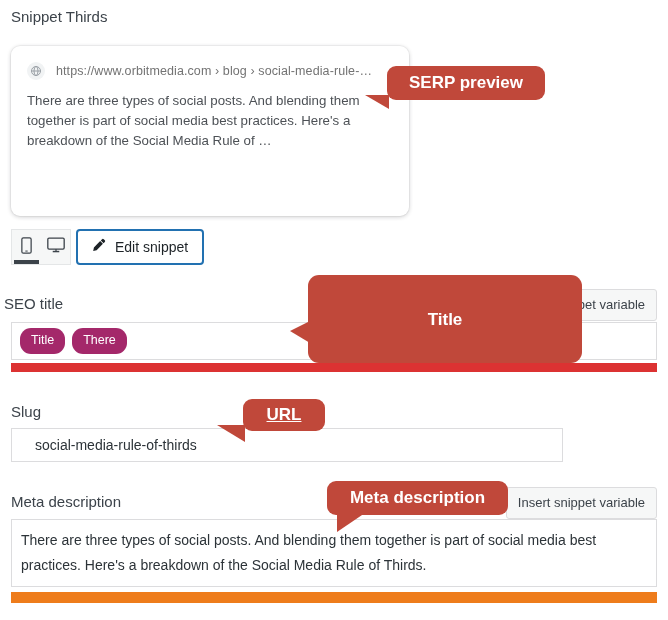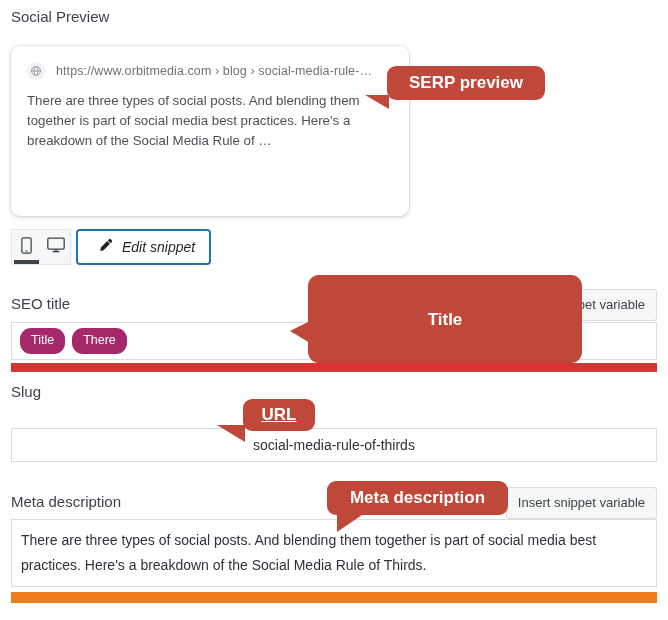--- a/index.html
+++ b/index.html
@@ -118,28 +118,27 @@
 
   #edit-snippet-button {
     position: absolute;
     left: 76px;
     top: 229px;
     height: 36px;
     box-sizing: border-box;
     display: flex;
     align-items: center;
     gap: 9px;
-    padding: 0 14px 0 20px;
+    padding: 0 14px 0 13px;
     background: #ffffff;
     border: 2px solid #2271b1;
     border-radius: 4px;
     color: #1d2327;
     font-size: 14px;
     cursor: pointer;
-    font-style: italic;
   }
 
   
   .field-label {
     position: absolute;
     font-size: 15px;
     color: #3c434a;
   }
 
   .text-input {
@@ -160,21 +159,21 @@
     border: 1px solid #dcdcde;
     border-radius: 3px;
     font-size: 13px;
     line-height: 30px;
     color: #3c434a;
     white-space: nowrap;
     cursor: pointer;
   }
 
   
-  #seo-title-label { left: 11px; top: 295px; }
+  #seo-title-label { left: 4px; top: 295px; }
   #seo-title-insert-variable { right: 11px; top: 289px; }
   #seo-title-input {
     left: 11px; top: 322px;
     width: 646px; height: 38px;
     padding: 6px 8px;
     display: flex;
     align-items: center;
     gap: 7px;
   }
   .token-pill {
@@ -191,27 +190,26 @@
     left: 11px; top: 363px;
     width: 646px; height: 9px;
     background: #e7e7e7;
   }
   #seo-title-progress .bar {
     height: 100%;
     background: #dc3232;
   }
 
   
-  #slug-label { left: 11px; top: 383px; }
+  #slug-label { left: 11px; top: 403px; }
   #slug-input {
     left: 11px; top: 428px;
-    width: 646px; height: 34px;
-    padding: 7px 9px;
+    width: 552px; height: 34px;
+    padding: 7px 23px;
     line-height: 19px;
-    text-align: center;
   }
 
   
   #meta-description-label { left: 11px; top: 493px; }
   #meta-description-insert-variable { right: 11px; top: 487px; }
   #meta-description-input {
     left: 11px; top: 519px;
     width: 646px; height: 68px;
     padding: 8px 9px;
     line-height: 25px;
@@ -267,21 +265,21 @@
   }
   #callout-title .tail {
     left: -18px; top: 46px;
     border-right: 20px solid #c0483a;
     border-top: 10px solid transparent;
     border-bottom: 12px solid transparent;
   }
 
   #callout-url {
     left: 243px; top: 399px;
-    width: 72px; height: 32px;
+    width: 82px; height: 32px;
     font-size: 17px;
     text-decoration: underline;
   }
   #callout-url .tail {
     left: -26px; bottom: -11px;
     border-top: 17px solid #c0483a;
     border-left: 28px solid transparent;
   }
 
   #callout-meta-description {
@@ -293,21 +291,21 @@
     left: 10px; bottom: -17px;
     border-top: 19px solid #c0483a;
     border-right: 28px solid transparent;
   }
 </style>
 </head>
 <body>
 
 <div class="page">
 
-  <div id="snippet-preview-title">Social Preview</div>
+  <div id="snippet-preview-title">Snippet Thirds</div>
 
   <div id="serp-card">
     <div id="serp-url-row">
       <span id="favicon-globe-icon">
         <svg width="12" height="12" viewBox="0 0 24 24" fill="none" stroke="#9aa0a6" stroke-width="2">
           <circle cx="12" cy="12" r="9"></circle>
           <ellipse cx="12" cy="12" rx="4" ry="9"></ellipse>
           <line x1="3" y1="12" x2="21" y2="12"></line>
         </svg>
       </span>

